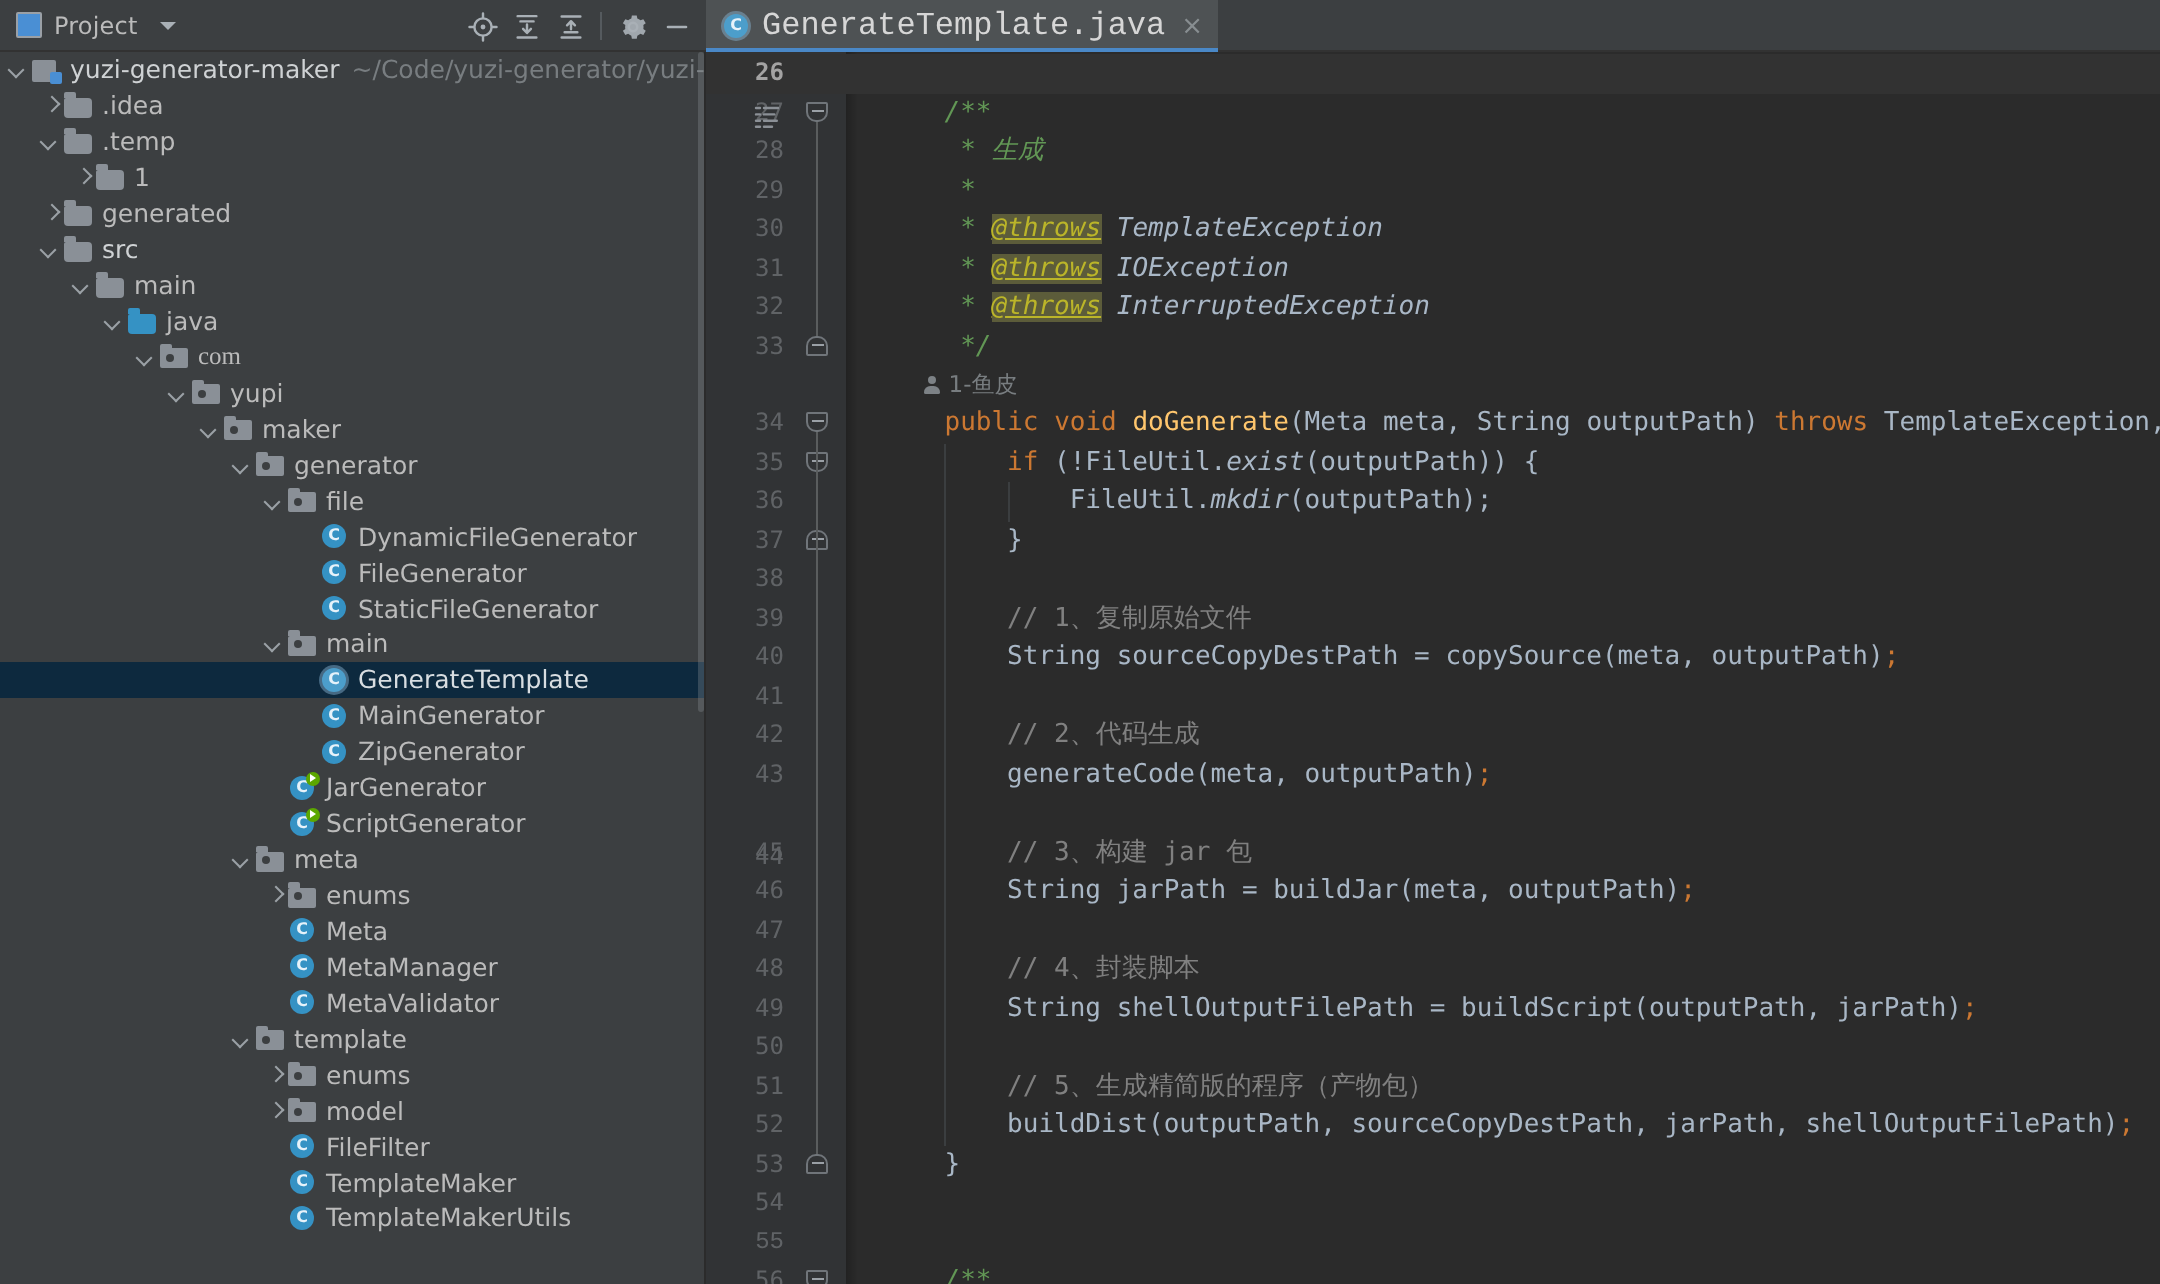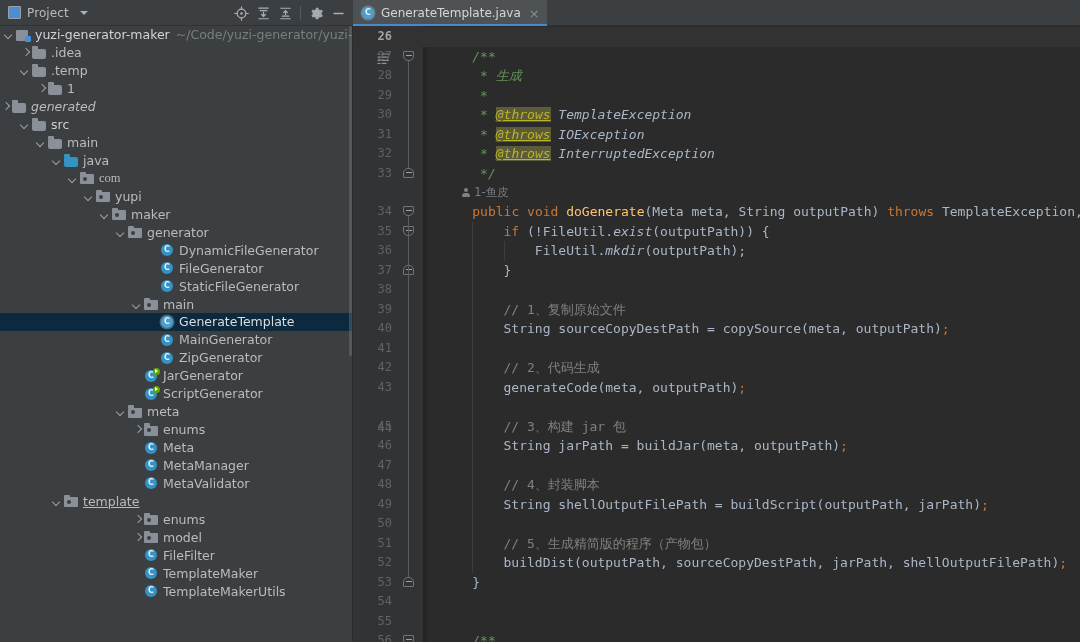--- a/index.html
+++ b/index.html
@@ -40,21 +40,21 @@
     flex: 1; height: 26px; background: #3c3f41; display: flex; align-items: stretch;
     border-bottom: 1px solid #323232; position: relative;
   }
   .tab {
     display: flex; align-items: center; gap: 5px; padding: 0 7px 0 8px;
     background: #4e5254; position: relative; height: 26px;
   }
   .tab.active::after {
     content: ""; position: absolute; left: 0; right: 0; bottom: 0; height: 2px; background: #4a88c7;
   }
-  .tab-label { color: #d6d6d6; font-size: 12px; }
+  .tab-label { color: #d6d6d6; font-size: 16px; font-family: Liberation Mono, monospace; }
   .tab-close { color: #888e91; font-size: 13px; line-height: 1; margin-left: 3px; }
 
   
   .body-row { display: flex; flex: 1; min-height: 0; }
 
   
   .sidebar {
     width: 353px; flex: 0 0 353px; background: #3c3f41; position: relative;
     overflow: hidden; border-right: 1px solid #2b2b2b;
   }
@@ -282,21 +282,21 @@
             <span class="tlabel">.temp</span>
           </div>
           <div class="trow" style="padding-left: 36px;">
             <span class="arrow right"></span>
             <span class="ticon ic-folder">
               <span class="fbody"></span>
               <span class="ftab"></span>
             </span>
             <span class="tlabel">1</span>
           </div>
-          <div class="trow" style=" font-style: italic;">
+          <div class="trow" style="padding-left: 20px;">
             <span class="arrow right"></span>
             <span class="ticon ic-folder">
               <span class="fbody"></span>
               <span class="ftab"></span>
             </span>
             <span class="tlabel">generated</span>
           </div>
           <div class="trow" style="padding-left: 20px;">
             <span class="arrow down"></span>
             <span class="ticon ic-folder">
@@ -350,20 +350,29 @@
           </div>
           <div class="trow" style="padding-left: 116px;">
             <span class="arrow down"></span>
             <span class="ticon ic-pkg">
               <span class="fbody"></span>
               <span class="ftab"></span>
               <span class="dot"></span>
             </span>
             <span class="tlabel">generator</span>
           </div>
+          <div class="trow" style="padding-left: 132px;">
+            <span class="arrow down"></span>
+            <span class="ticon ic-pkg">
+              <span class="fbody"></span>
+              <span class="ftab"></span>
+              <span class="dot"></span>
+            </span>
+            <span class="tlabel">file</span>
+          </div>
           <div class="trow" style="padding-left: 148px;">
             <span class="arrow"></span>
             <span class="ticon ic-class">
               <span class="circ">
                 <span>C</span>
               </span>
             </span>
             <span class="tlabel">DynamicFileGenerator</span>
           </div>
           <div class="trow" style="padding-left: 148px;">
@@ -478,21 +487,21 @@
           </div>
           <div class="trow" style="padding-left: 132px;">
             <span class="arrow"></span>
             <span class="ticon ic-class">
               <span class="circ">
                 <span>C</span>
               </span>
             </span>
             <span class="tlabel">MetaValidator</span>
           </div>
-          <div class="trow" style="padding-left: 52px; text-decoration: underline;">
+          <div class="trow" style="padding-left: 116px;">
             <span class="arrow down"></span>
             <span class="ticon ic-pkg">
               <span class="fbody"></span>
               <span class="ftab"></span>
               <span class="dot"></span>
             </span>
             <span class="tlabel">template</span>
           </div>
           <div class="trow" style="padding-left: 132px;">
             <span class="arrow right"></span>
@@ -598,21 +607,21 @@
           <div class="lnum" style="top: 468.5px;">49</div>
           <div class="lnum" style="top: 488px;">50</div>
           <div class="lnum" style="top: 507.5px;">51</div>
           <div class="lnum" style="top: 527px;">52</div>
           <div class="lnum" style="top: 546.5px;">53</div>
           <div class="fold-mark close" style="top: 549.5px; left: 49px;">
             <span class="shape"></span>
             <span class="minus"></span>
           </div>
           <div class="lnum" style="top: 566px;">54</div>
-          <div class="lnum" style="top: 585.5px;">55</div>
+          <div class="lnum" style="top: 585.5px; font-family: Liberation Mono, monospace;">55</div>
           <div class="lnum" style="top: 605px;">56</div>
           <div class="fold-mark open" style="top: 608px; left: 49px;">
             <span class="shape"></span>
             <span class="minus"></span>
           </div>
           <div class="fold-line" style="top: 34.5px; height: 107px; left: 54.5px;"></div>
           <div class="fold-line" style="top: 190px; height: 360.5px; left: 54.5px;"></div>
         </div>
       <div class="code-area" id="code-area">
         <div class="editor-edge-shadow"></div>

